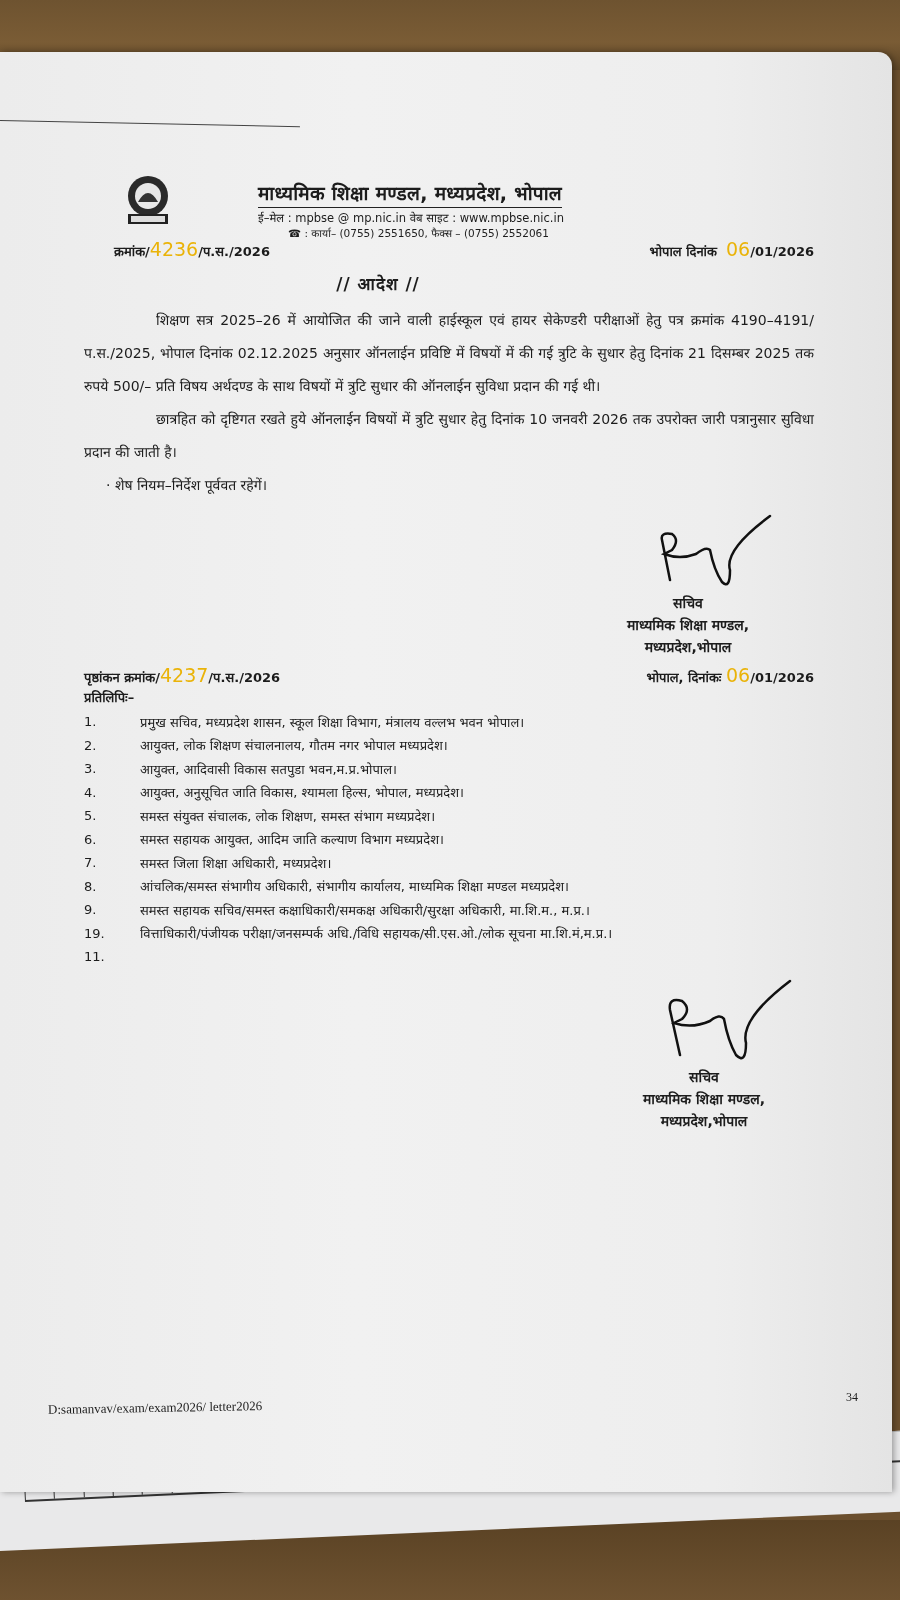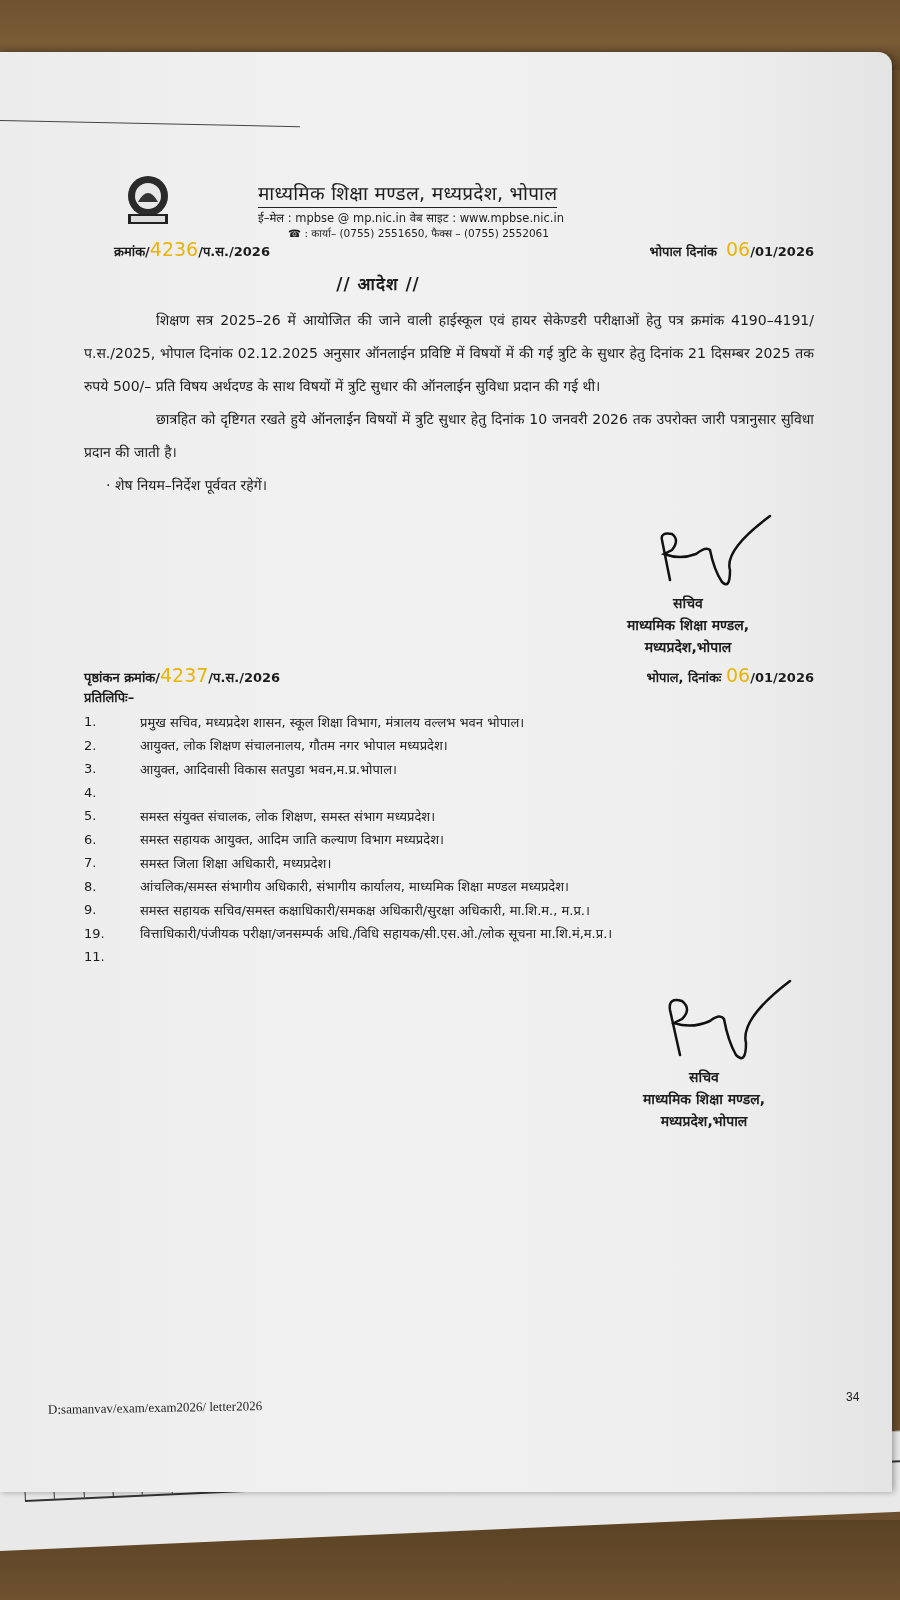--- a/index.html
+++ b/index.html
@@ -39,21 +39,21 @@
   .page-line {
     position:absolute; left:0; top:68px; width:300px; height:1px;
     background:#444; transform:rotate(1.2deg); transform-origin:left;
   }
   .letterhead { position:absolute; left:110px; top:168px; width:700px; }
   .emblem {
     position:absolute; left:6px; top:6px; width:64px; height:52px;
   }
   .org-title {
     position:absolute; left:148px; top:12px;
-    font-size:19px; font-weight:normal; letter-spacing:0.3px;
+    font-size:19px; font-weight:bold; letter-spacing:0.3px;
     border-bottom:1.5px solid #222; padding-bottom:1px;
   }
   .contact1 { position:absolute; left:148px; top:42px; font-size:11.5px; }
   .contact2 { position:absolute; left:178px; top:58px; font-size:10.5px; }
   .ref-row { position:absolute; left:114px; top:238px; width:700px; height:22px; }
   .ref-left { position:absolute; left:0; top:0; font-size:13px; font-weight:bold; }
   .ref-right { position:absolute; right:0; top:0; font-size:13px; font-weight:bold; }
   .hand { font-family:"DejaVu Sans", sans-serif; font-weight:normal; font-size:19px; color:#eab308; }
   .order-title {
     position:absolute; left:0; width:756px; top:272px; text-align:center;
@@ -69,21 +69,21 @@
   .sign-block { position:absolute; text-align:center; font-size:14px; line-height:22px; font-weight:bold;}
   .signature { position:absolute; }
   .endorse-row { position:absolute; left:84px; top:664px; width:730px; height:22px; }
   .endorse-left { position:absolute; left:0; top:0; font-size:13px; font-weight:bold; }
   .endorse-right { position:absolute; right:0; top:0; font-size:13px; font-weight:bold; }
   .cc-label { position:absolute; left:84px; top:688px; font-size:13px; font-weight:bold; }
   .cc-list { position:absolute; left:84px; top:710px; width:760px; font-size:13px; }
   .cc-item { display:flex; height:23.5px; align-items:center; }
   .cc-num { width:56px; }
   .footer-path { position:absolute; left:48px; top:1400px; font-family:"Liberation Serif", serif; font-size:13px; transform:rotate(-1deg); }
-  .page-no { position:absolute; left:846px; top:1390px; font-family:Liberation Sans, sans-serif; font-size:12px; }
+  .page-no { position:absolute; left:846px; top:1390px; font-family:Liberation Serif, serif; font-size:12px; }
 </style>
 </head>
 <body>
 
 <div class="wood-top"></div>
 <div class="wood-bottom"></div>
 <div class="sheet-under"></div>
 <div class="ruler">
   <span></span>
     <span></span>
@@ -179,20 +179,21 @@
   <div class="cc-item">
       <span class="cc-num">2.</span>
       <span>आयुक्त, लोक शिक्षण संचालनालय, गौतम नगर भोपाल मध्यप्रदेश।</span>
     </div>
   <div class="cc-item">
       <span class="cc-num">3.</span>
       <span>आयुक्त, आदिवासी विकास सतपुडा भवन,म.प्र.भोपाल।</span>
     </div>
   <div class="cc-item">
       <span class="cc-num">4.</span>
+      <span>आयुक्त, अनुसूचित जाति विकास, श्यामला हिल्स, भोपाल, मध्यप्रदेश।</span>
     </div>
   <div class="cc-item">
       <span class="cc-num">5.</span>
       <span>समस्त संयुक्त संचालक, लोक शिक्षण, समस्त संभाग मध्यप्रदेश।</span>
     </div>
   <div class="cc-item">
       <span class="cc-num">6.</span>
       <span>समस्त सहायक आयुक्त, आदिम जाति कल्याण विभाग मध्यप्रदेश।</span>
     </div>
   <div class="cc-item">

